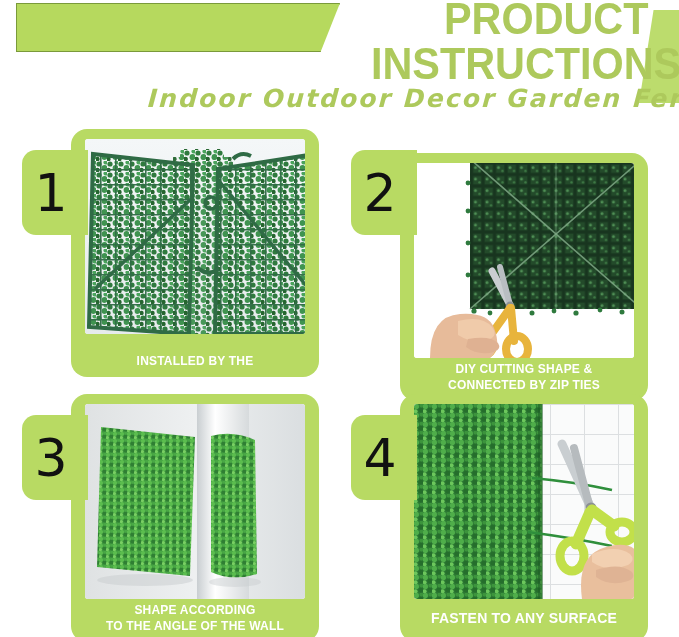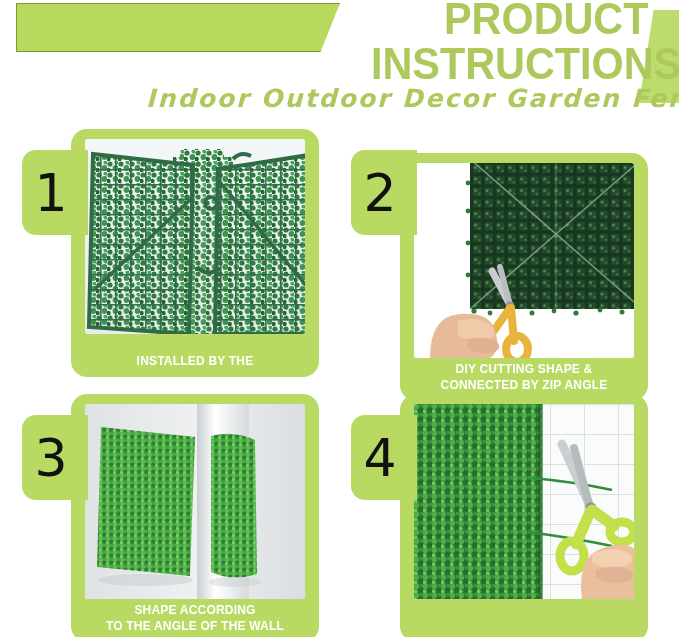--- a/index.html
+++ b/index.html
@@ -228,21 +228,21 @@
 
         <g fill="#e7bb9a">
           <path d="M16 195 q0 -42 30 -44 q28 -2 34 14 q8 20 -4 30 L16 195 Z"></path>
           <path d="M44 158 q24 -6 34 6 q6 8 -2 12 q-16 6 -32 -4 Z" fill="#f0cbaa"></path>
           <path d="M54 176 q22 -4 30 4 q4 6 -4 9 q-16 4 -28 -5 Z" fill="#dfb192"></path>
         </g>
       </svg>
     </div>
     <div class="caption">
       <div>DIY CUTTING SHAPE &amp;</div>
-      <div>CONNECTED BY ZIP ANGLE</div>
+      <div>CONNECTED BY ZIP TIES</div>
     </div>
   </div>
 
   <div class="badge b3">
     <span>3</span>
   </div>
   <div class="card c3">
     <div class="photo">
       <svg class="scene" viewBox="0 0 220 195" preserveAspectRatio="none">
         <defs>
@@ -319,15 +319,18 @@
           <ellipse cx="158" cy="152" rx="12" ry="15" fill="none" stroke="#c2e04a" stroke-width="9"></ellipse>
         </g>
 
         <g>
           <path d="M168 195 q-6 -44 24 -52 q30 -8 36 14 l0 38 Z" fill="#e9bf9d"></path>
           <path d="M178 150 q24 -10 38 0 q6 6 -2 11 q-20 8 -36 -3 Z" fill="#f2d0b1"></path>
           <path d="M182 166 q24 -8 36 2 q4 6 -4 9 q-18 6 -32 -4 Z" fill="#dfb394"></path>
         </g>
       </svg>
     </div>
+    <div class="caption one-line">
+      <div>FASTEN TO ANY SURFACE</div>
+    </div>
   </div>
 
 </div>
 
 </body></html>

